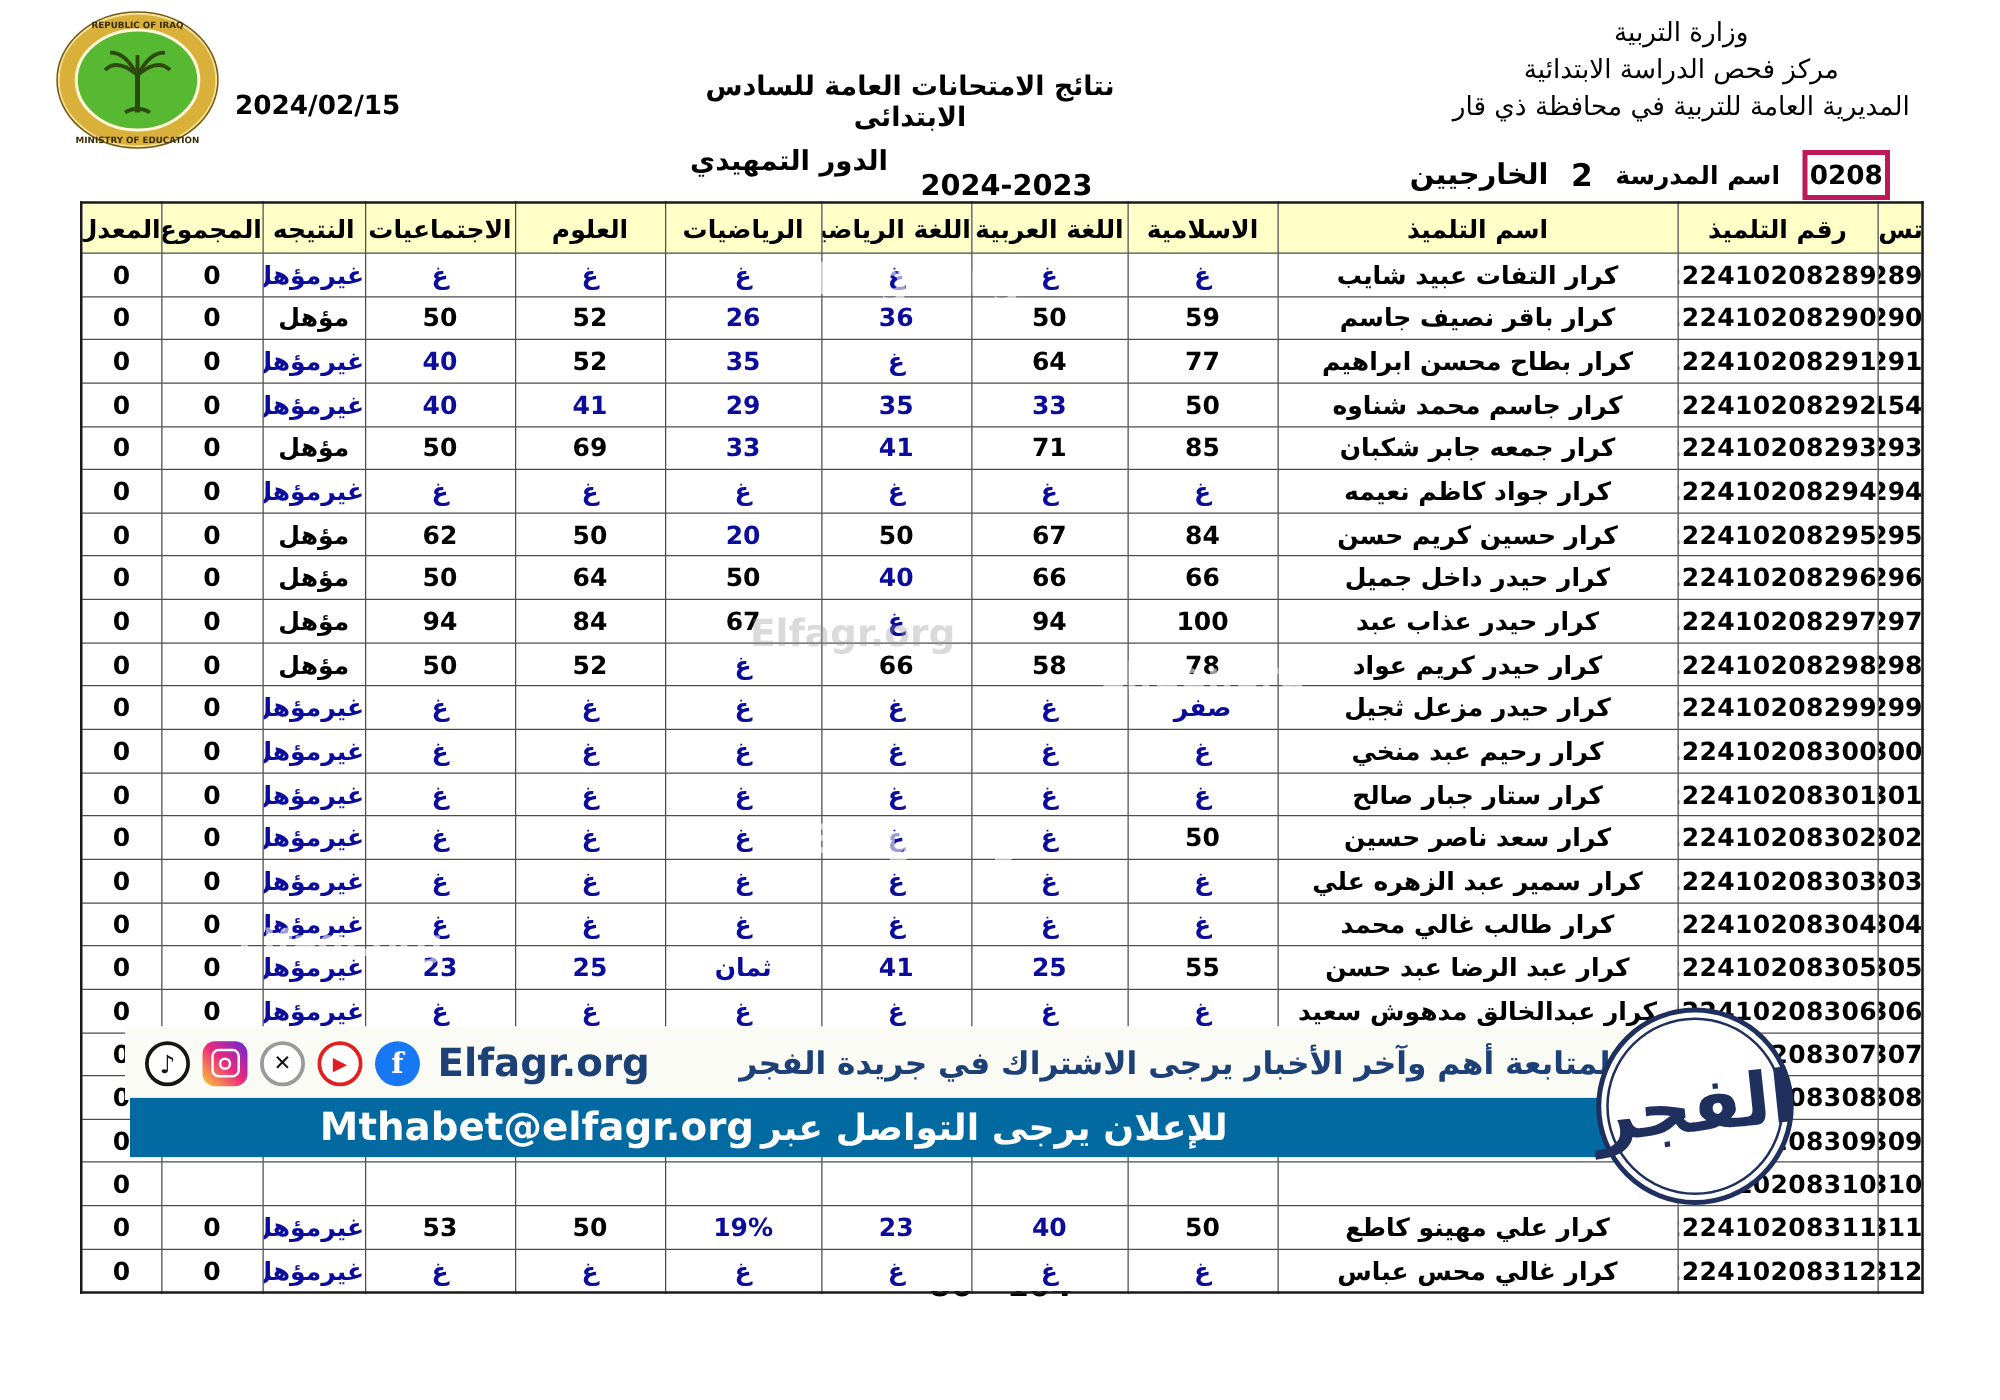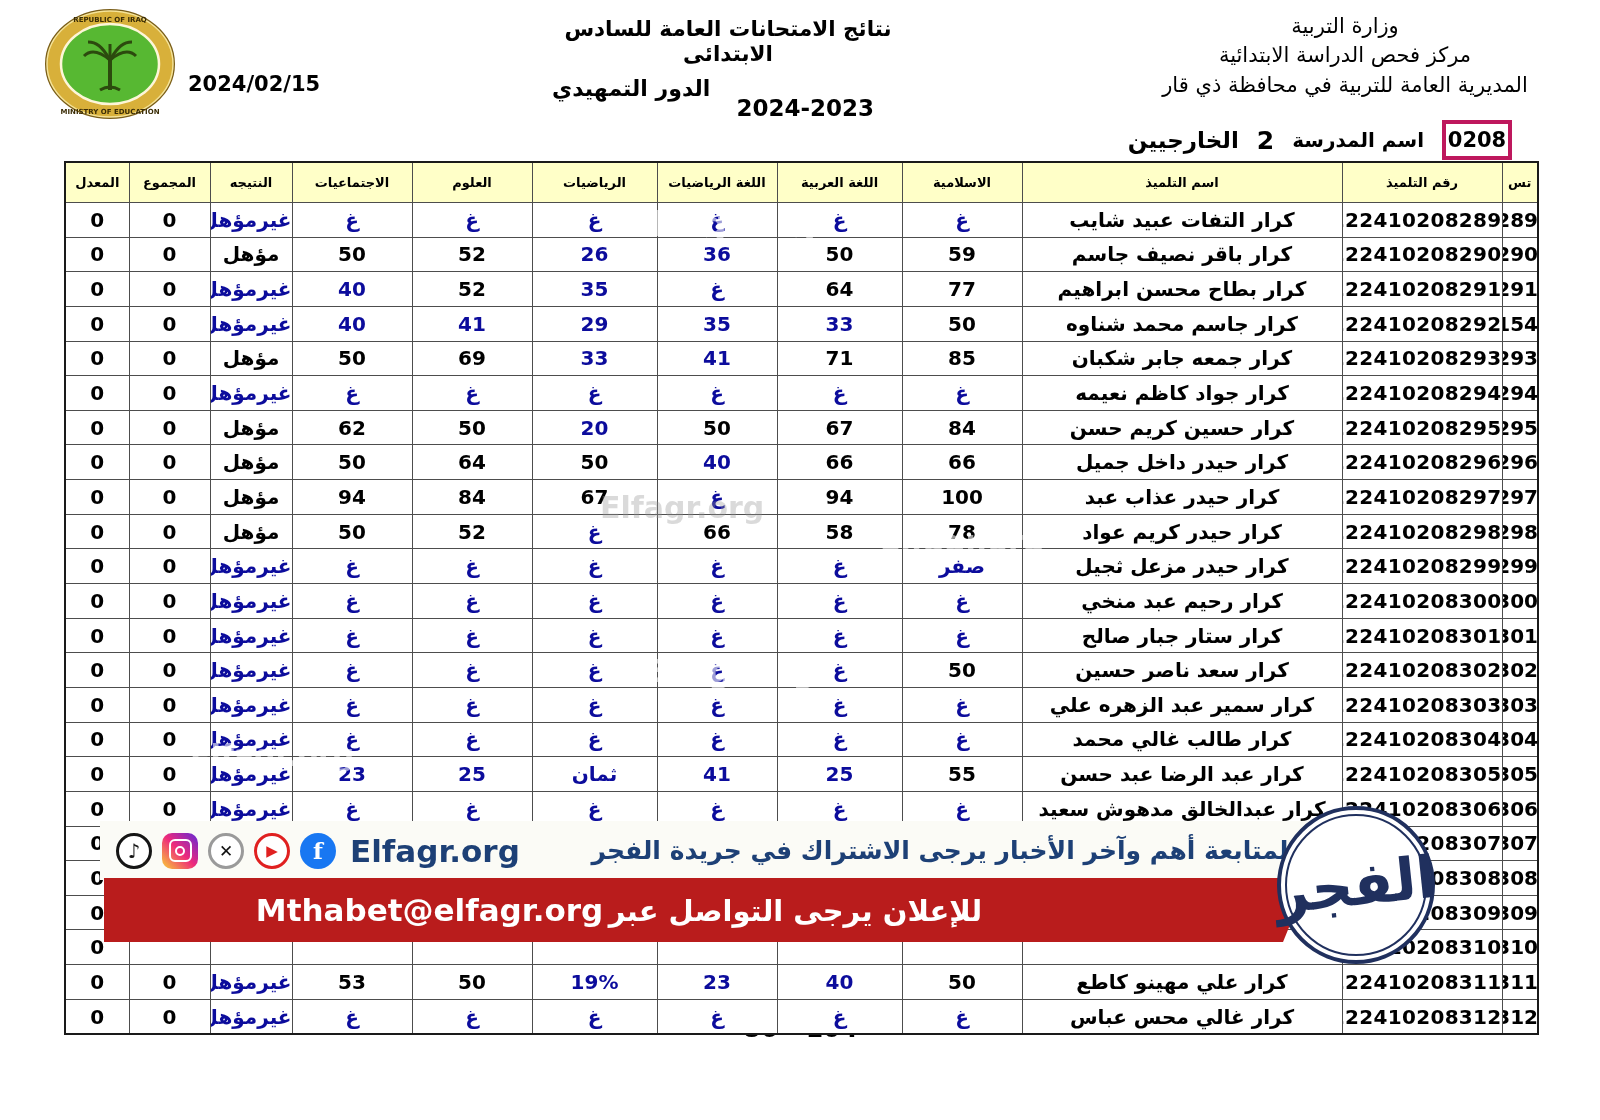--- a/index.html
+++ b/index.html
@@ -3,21 +3,21 @@
 <meta charset="utf-8">
 <style>
   html,body{margin:0;padding:0;background:#fff;}
   .page{position:relative;width:1600px;height:1120px;background:#fff;overflow:hidden;
         font-family:"DejaVu Sans","Liberation Sans",sans-serif;color:#000;}
 
   
   .emblem{position:absolute;left:44px;top:8px;}
   .date{position:absolute;left:188px;top:72px;font-size:21px;font-weight:bold;}
   .title-block{position:absolute;left:538px;top:16px;width:380px;text-align:center;}
-  .title-line1{font-size:21.5px;font-weight:bold;direction:rtl;}
+  .title-line1{font-size:21.5px;font-weight:bold;direction:rtl;margin-top:41px;}
   .title-line2{margin-top:10px;display:flex;direction:rtl;justify-content:space-between;
                padding:0 44px 0 14px;font-weight:bold;}
   .title-years{font-size:23px;margin-top:19px;}
   .title-round{font-size:22px;}
   .ministry{position:absolute;right:40px;top:12px;width:430px;text-align:center;
             direction:rtl;font-size:21px;font-weight:normal;line-height:1.4;}
 
   
   .school-row{position:absolute;top:120px;right:88px;direction:rtl;display:flex;
               align-items:center;gap:18px;font-weight:bold;}
@@ -25,21 +25,21 @@
                justify-content:center;font-size:21px;direction:ltr;}
   .school-label{font-size:20px;}
   .school-number{font-size:25px;}
   .school-name{font-size:23px;}
 
   
   table.results{position:absolute;left:64px;top:161px;width:1473px;border-collapse:collapse;
                 direction:rtl;table-layout:fixed;border:2px solid #1a1a1a;z-index:1;}
   table.results th,table.results td{border:1px solid #4d4d4d;padding:0;text-align:center;
                 font-weight:bold;overflow:hidden;white-space:nowrap;}
-  table.results th{background:#ffffc8;height:39px;font-size:13px;}
+  table.results th{background:#ffffc8;height:39px;font-size:20px;}
   table.results td{height:33.65px;font-size:20px;background:#fff;}
   td.name{text-align:right;padding-right:10px;font-size:19px;}
   td.id{font-size:21px;letter-spacing:.3px;}
   td.result{font-size:18.5px;}
   td.fail{background:#7edcba;color:#0c0c9c;}
   col.c-seq{width:36px;}col.c-id{width:160px;}col.c-name{width:320px;}
   col.c-isl{width:120px;}col.c-ara{width:125px;}col.c-eng{width:120px;}
   col.c-mat{width:125px;}col.c-sci{width:120px;}col.c-soc{width:120px;}
   col.c-res{width:82px;}col.c-tot{width:81px;}col.c-avg{width:64px;}
 
@@ -63,21 +63,21 @@
   .instagram-icon::before{content:"";width:19px;height:19px;border:2.5px solid #fff;border-radius:6px;}
   .instagram-icon::after{content:"";position:absolute;width:6px;height:6px;border:2px solid #fff;
         border-radius:50%;}
   .x-icon{background:#fff;border:3px solid #9a9a9a;color:#111;font-size:17px;}
   .x-icon::before{content:"✕";}
   .youtube-icon{background:#fff;border:3px solid #e02020;color:#e02020;font-size:15px;}
   .youtube-icon::before{content:"▶";}
   .facebook-icon{background:#1877f2;color:#fff;font-size:23px;font-family:"DejaVu Serif",serif;}
   .facebook-icon::before{content:"f";}
 
-  .band-navy{position:absolute;left:104px;top:878px;width:1205px;height:64px;background:#b91c1c;
+  .band-navy{position:absolute;left:104px;top:878px;width:1205px;height:48px;background:#0369a1;
              z-index:6;clip-path:polygon(0 0,100% 0,calc(100% - 26px) 100%,0 100%);
              display:flex;align-items:center;}
   .bn-text{position:absolute;left:120px;width:790px;text-align:center;direction:rtl;color:#fff;
            font-weight:bold;}
   .bn-arabic{font-size:29px;}
   .bn-email{font-size:31px;direction:ltr;}
 
   .circle-logo{position:absolute;left:1277px;top:806px;width:158px;height:158px;border-radius:50%;
                background:#fff;border:4px solid #20305e;z-index:7;display:flex;align-items:center;
                justify-content:center;box-sizing:border-box;}

